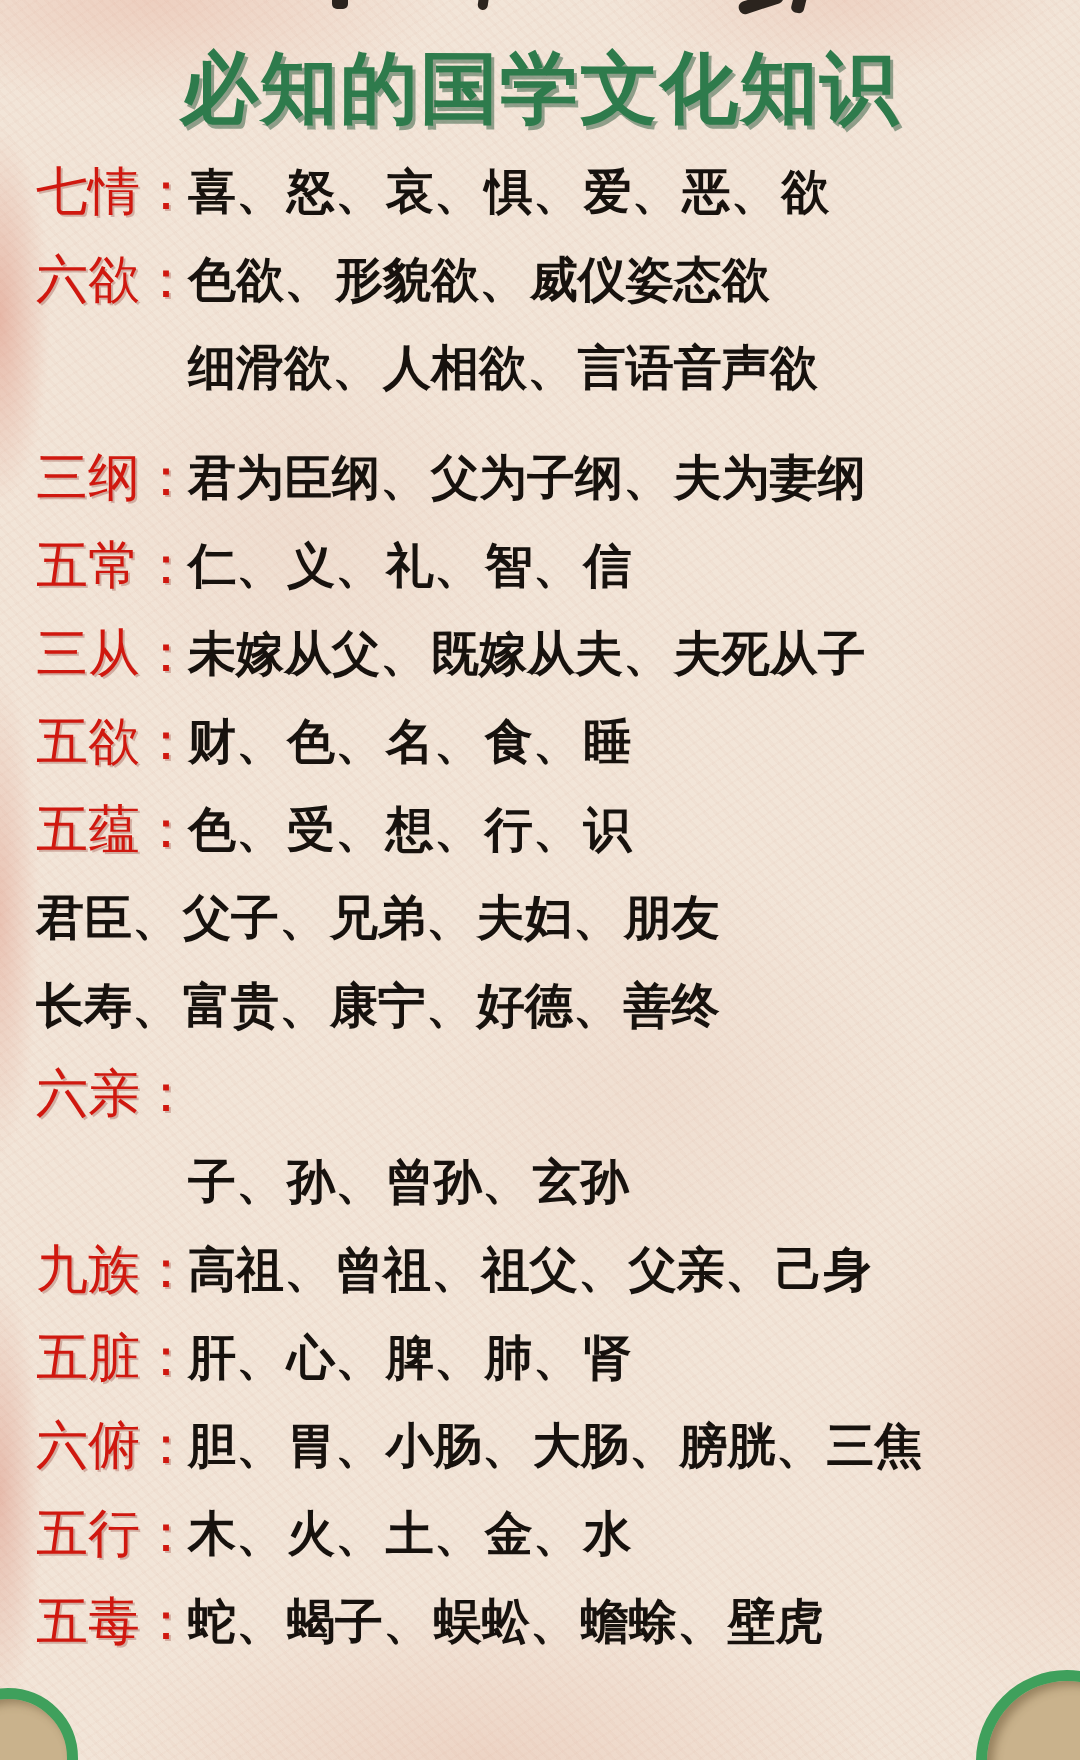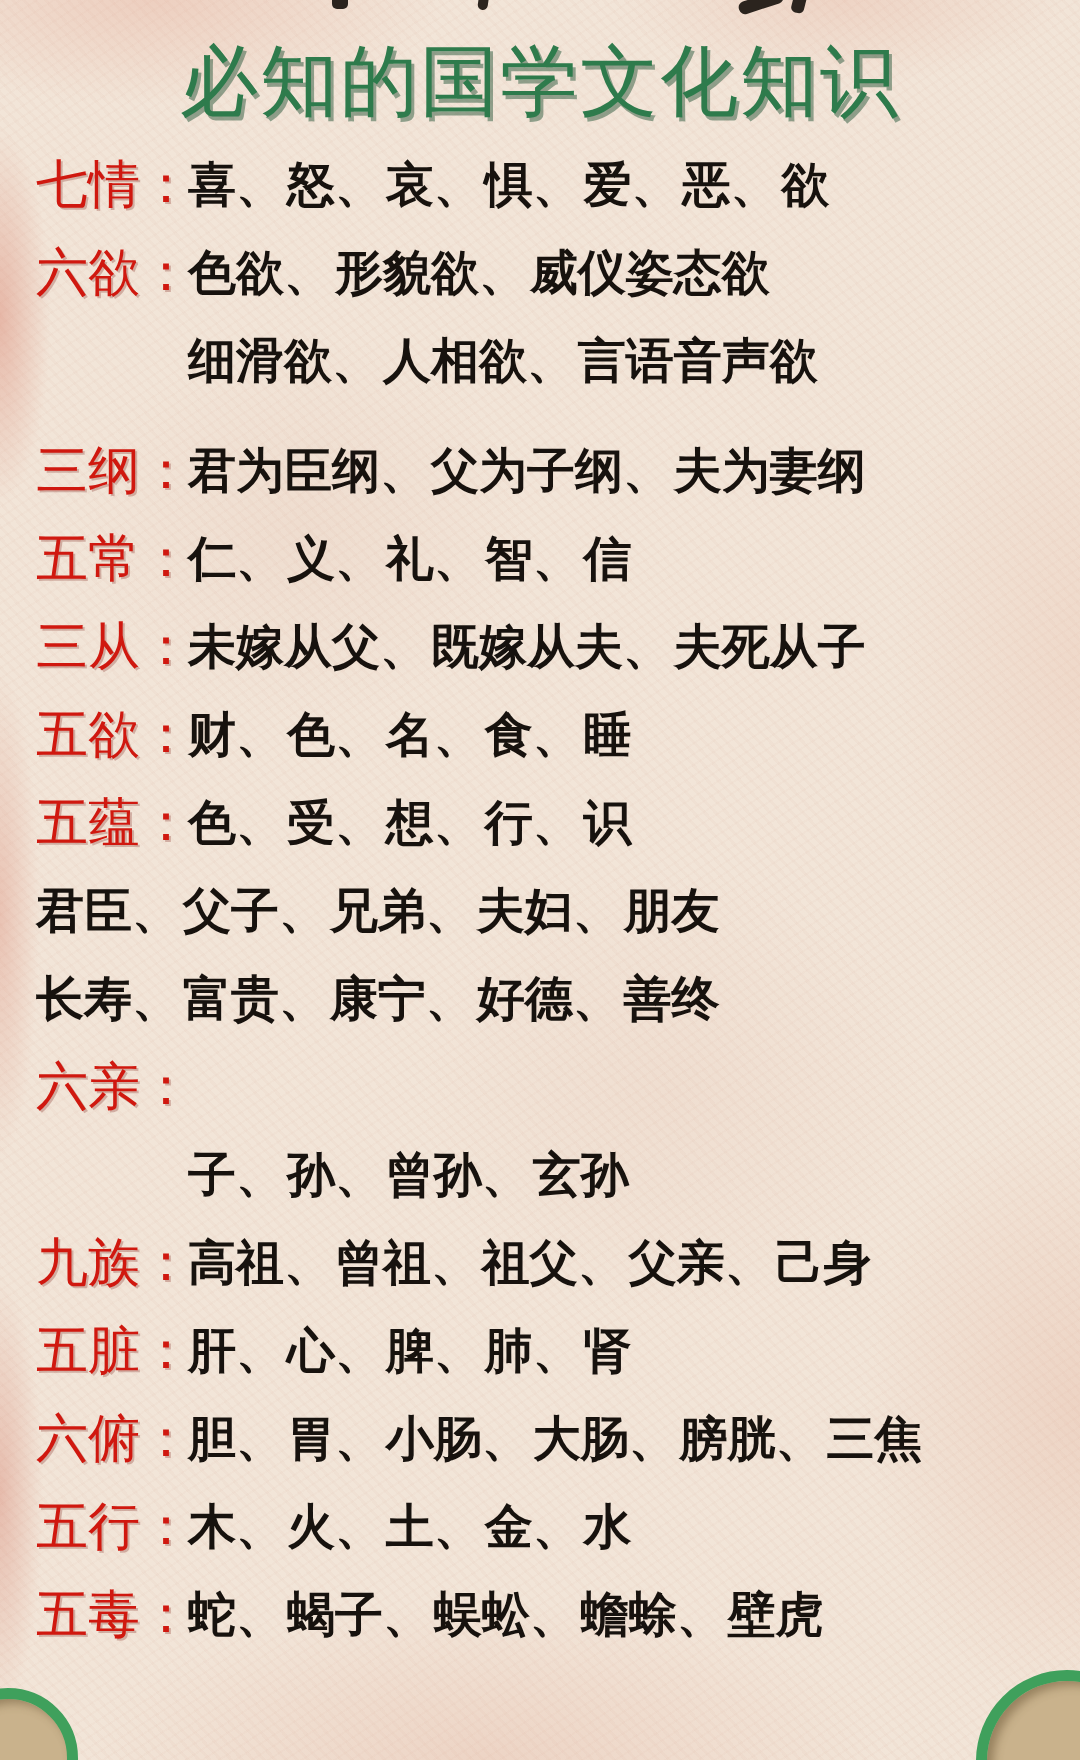--- a/index.html
+++ b/index.html
@@ -21,27 +21,27 @@
       radial-gradient(ellipse 320px 120px at 78% 0%, rgba(228,172,152,0.30), transparent 70%),
       radial-gradient(ellipse 260px 520px at 100% 38%, rgba(231,186,166,0.28), transparent 72%),
       radial-gradient(ellipse 300px 420px at 100% 80%, rgba(226,172,150,0.30), transparent 72%),
       radial-gradient(ellipse 560px 220px at 45% 100%, rgba(226,176,156,0.32), transparent 72%),
       radial-gradient(ellipse 300px 260px at 28% 30%, rgba(222,178,160,0.16), transparent 75%),
       radial-gradient(ellipse 340px 300px at 62% 62%, rgba(222,178,160,0.14), transparent 75%),
       repeating-linear-gradient(47deg, rgba(203,148,128,0.055) 0 3px, rgba(0,0,0,0) 3px 8px),
       repeating-linear-gradient(-33deg, rgba(203,148,128,0.045) 0 2px, rgba(0,0,0,0) 2px 9px);
   }
   .page-title{
-    margin:5px;
+    margin:12px;
     padding-top:32px;
     height:88px;
     line-height:88px;
     text-align:center;
     font-size:78px;
-    font-weight:400;
+    font-weight:700;
     letter-spacing:2px;
     color:var(--title_green,#2e7b4c);
     text-shadow:3px 4px 0 rgba(23,74,44,0.45);
     white-space:nowrap;
   }
   .rows{
     margin-top:16px;
     padding-left:36px;
   }
   .row-line{

